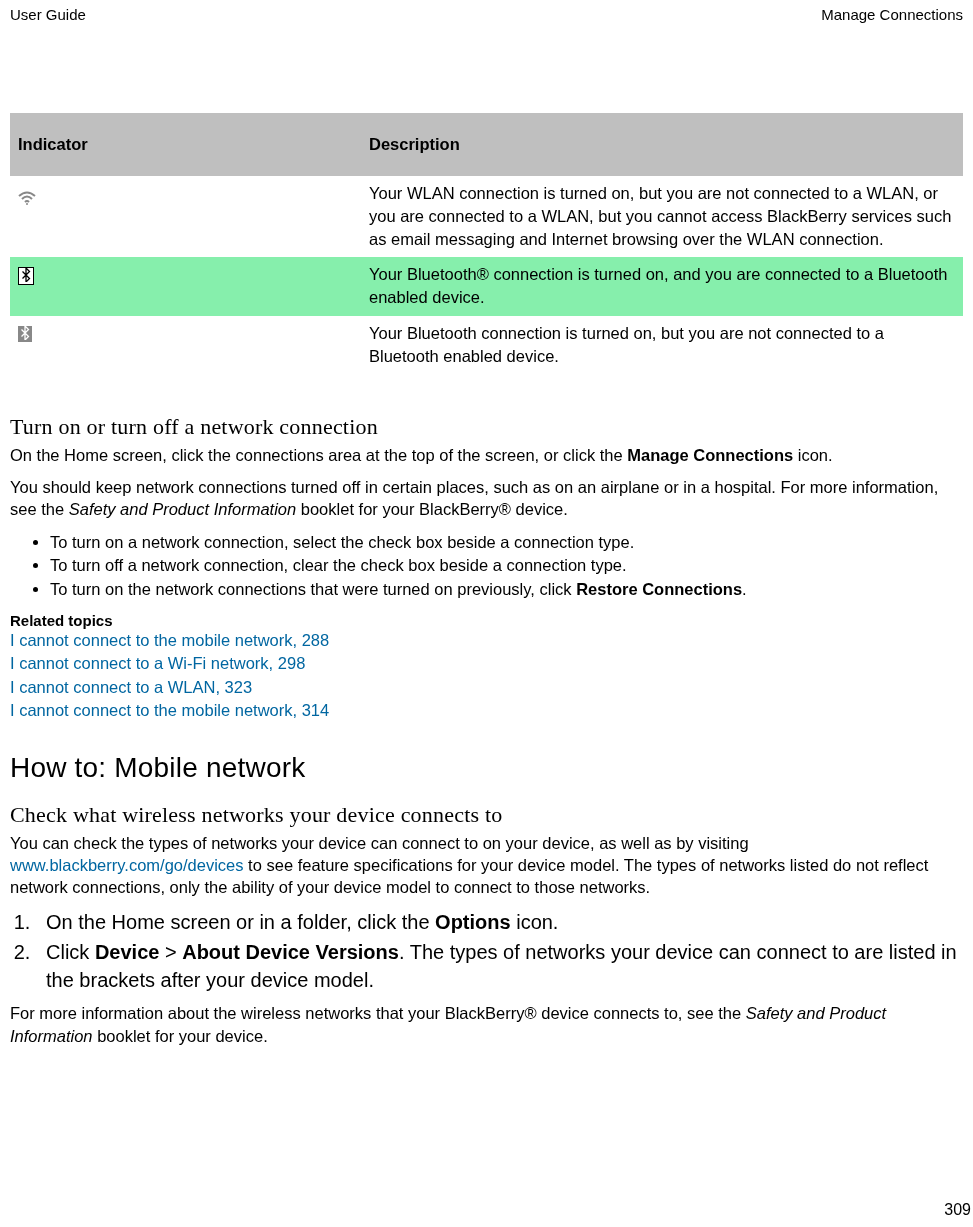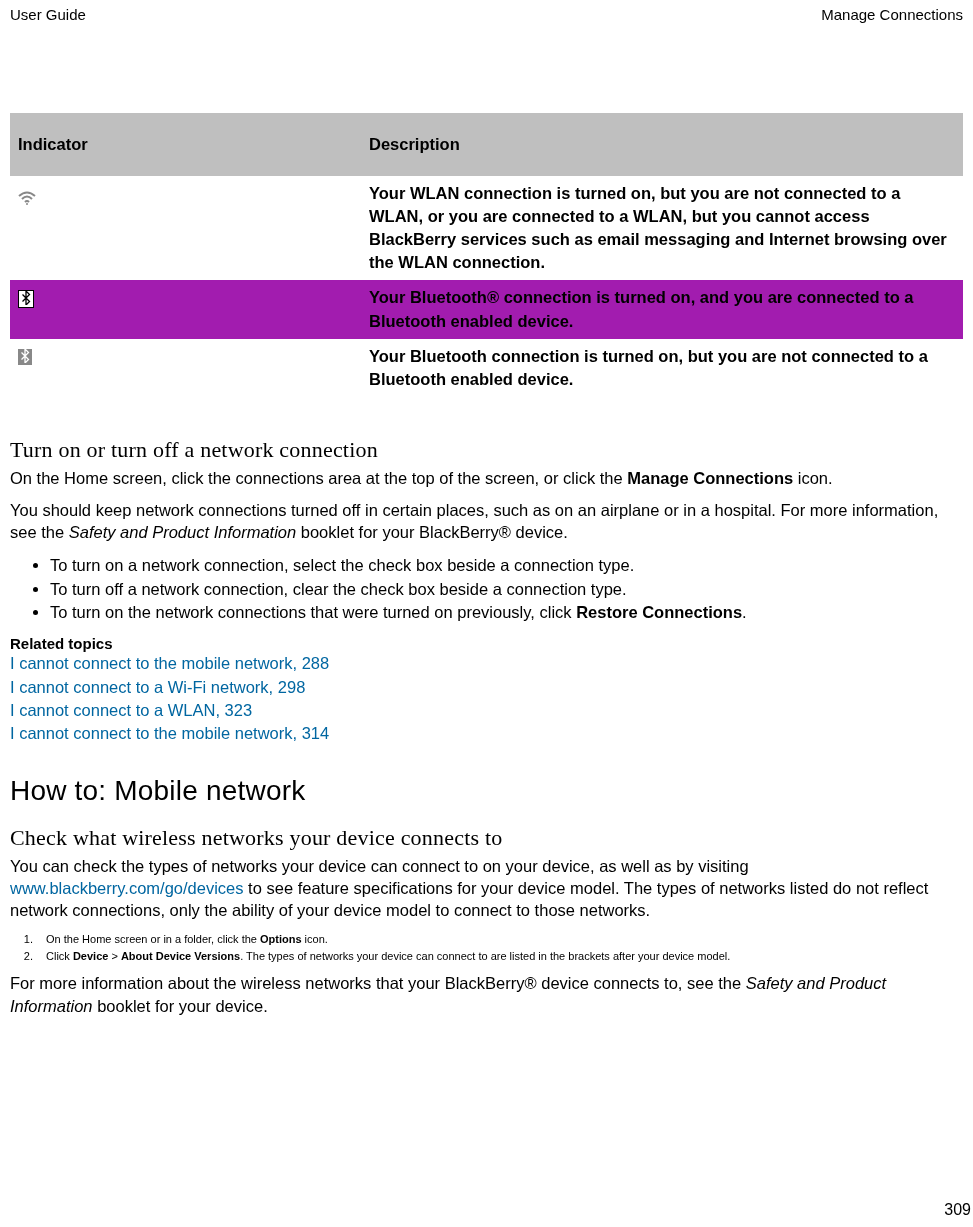--- a/index.html
+++ b/index.html
@@ -30,24 +30,23 @@
   }
   table.indicator-table th {
     text-align: left;
     background: #bfbfbf;
     font-weight: bold;
     padding: 20px 8px;
   }
   table.indicator-table td {
     vertical-align: top;
     padding: 6px 8px;
-    font-weight: bold;
   }
   table.indicator-table tr.striped {
-    background: #a21caf;
+    background: #86efac;
     margin-left: 24px;
   }
   .icon-cell { width: 335px; }
 
   .icon-wifi {
     display: inline-block;
     width: 18px; height: 14px;
     vertical-align: middle;
   }
   .icon-bt {
@@ -87,21 +86,21 @@
   }
   ul.bullets li {
     font-size: 16.5px;
     line-height: 1.45;
   }
   ol.steps {
     margin: 6px 0 8px 0;
     padding-left: 26px;
   }
   ol.steps li {
-    font-size: 11px;
+    font-size: 20px;
     line-height: 1.4;
     margin-bottom: 2px;
     padding-left: 10px;
   }
   .bold { font-weight: bold; }
   .italic { font-style: italic; }
   .link { color: #0066a1; }
   .related-title { font-weight: bold; font-size:15px; margin-top:10px;}
   .related-links div { font-size:16.5px; line-height:1.4; }
   .pagenum {

